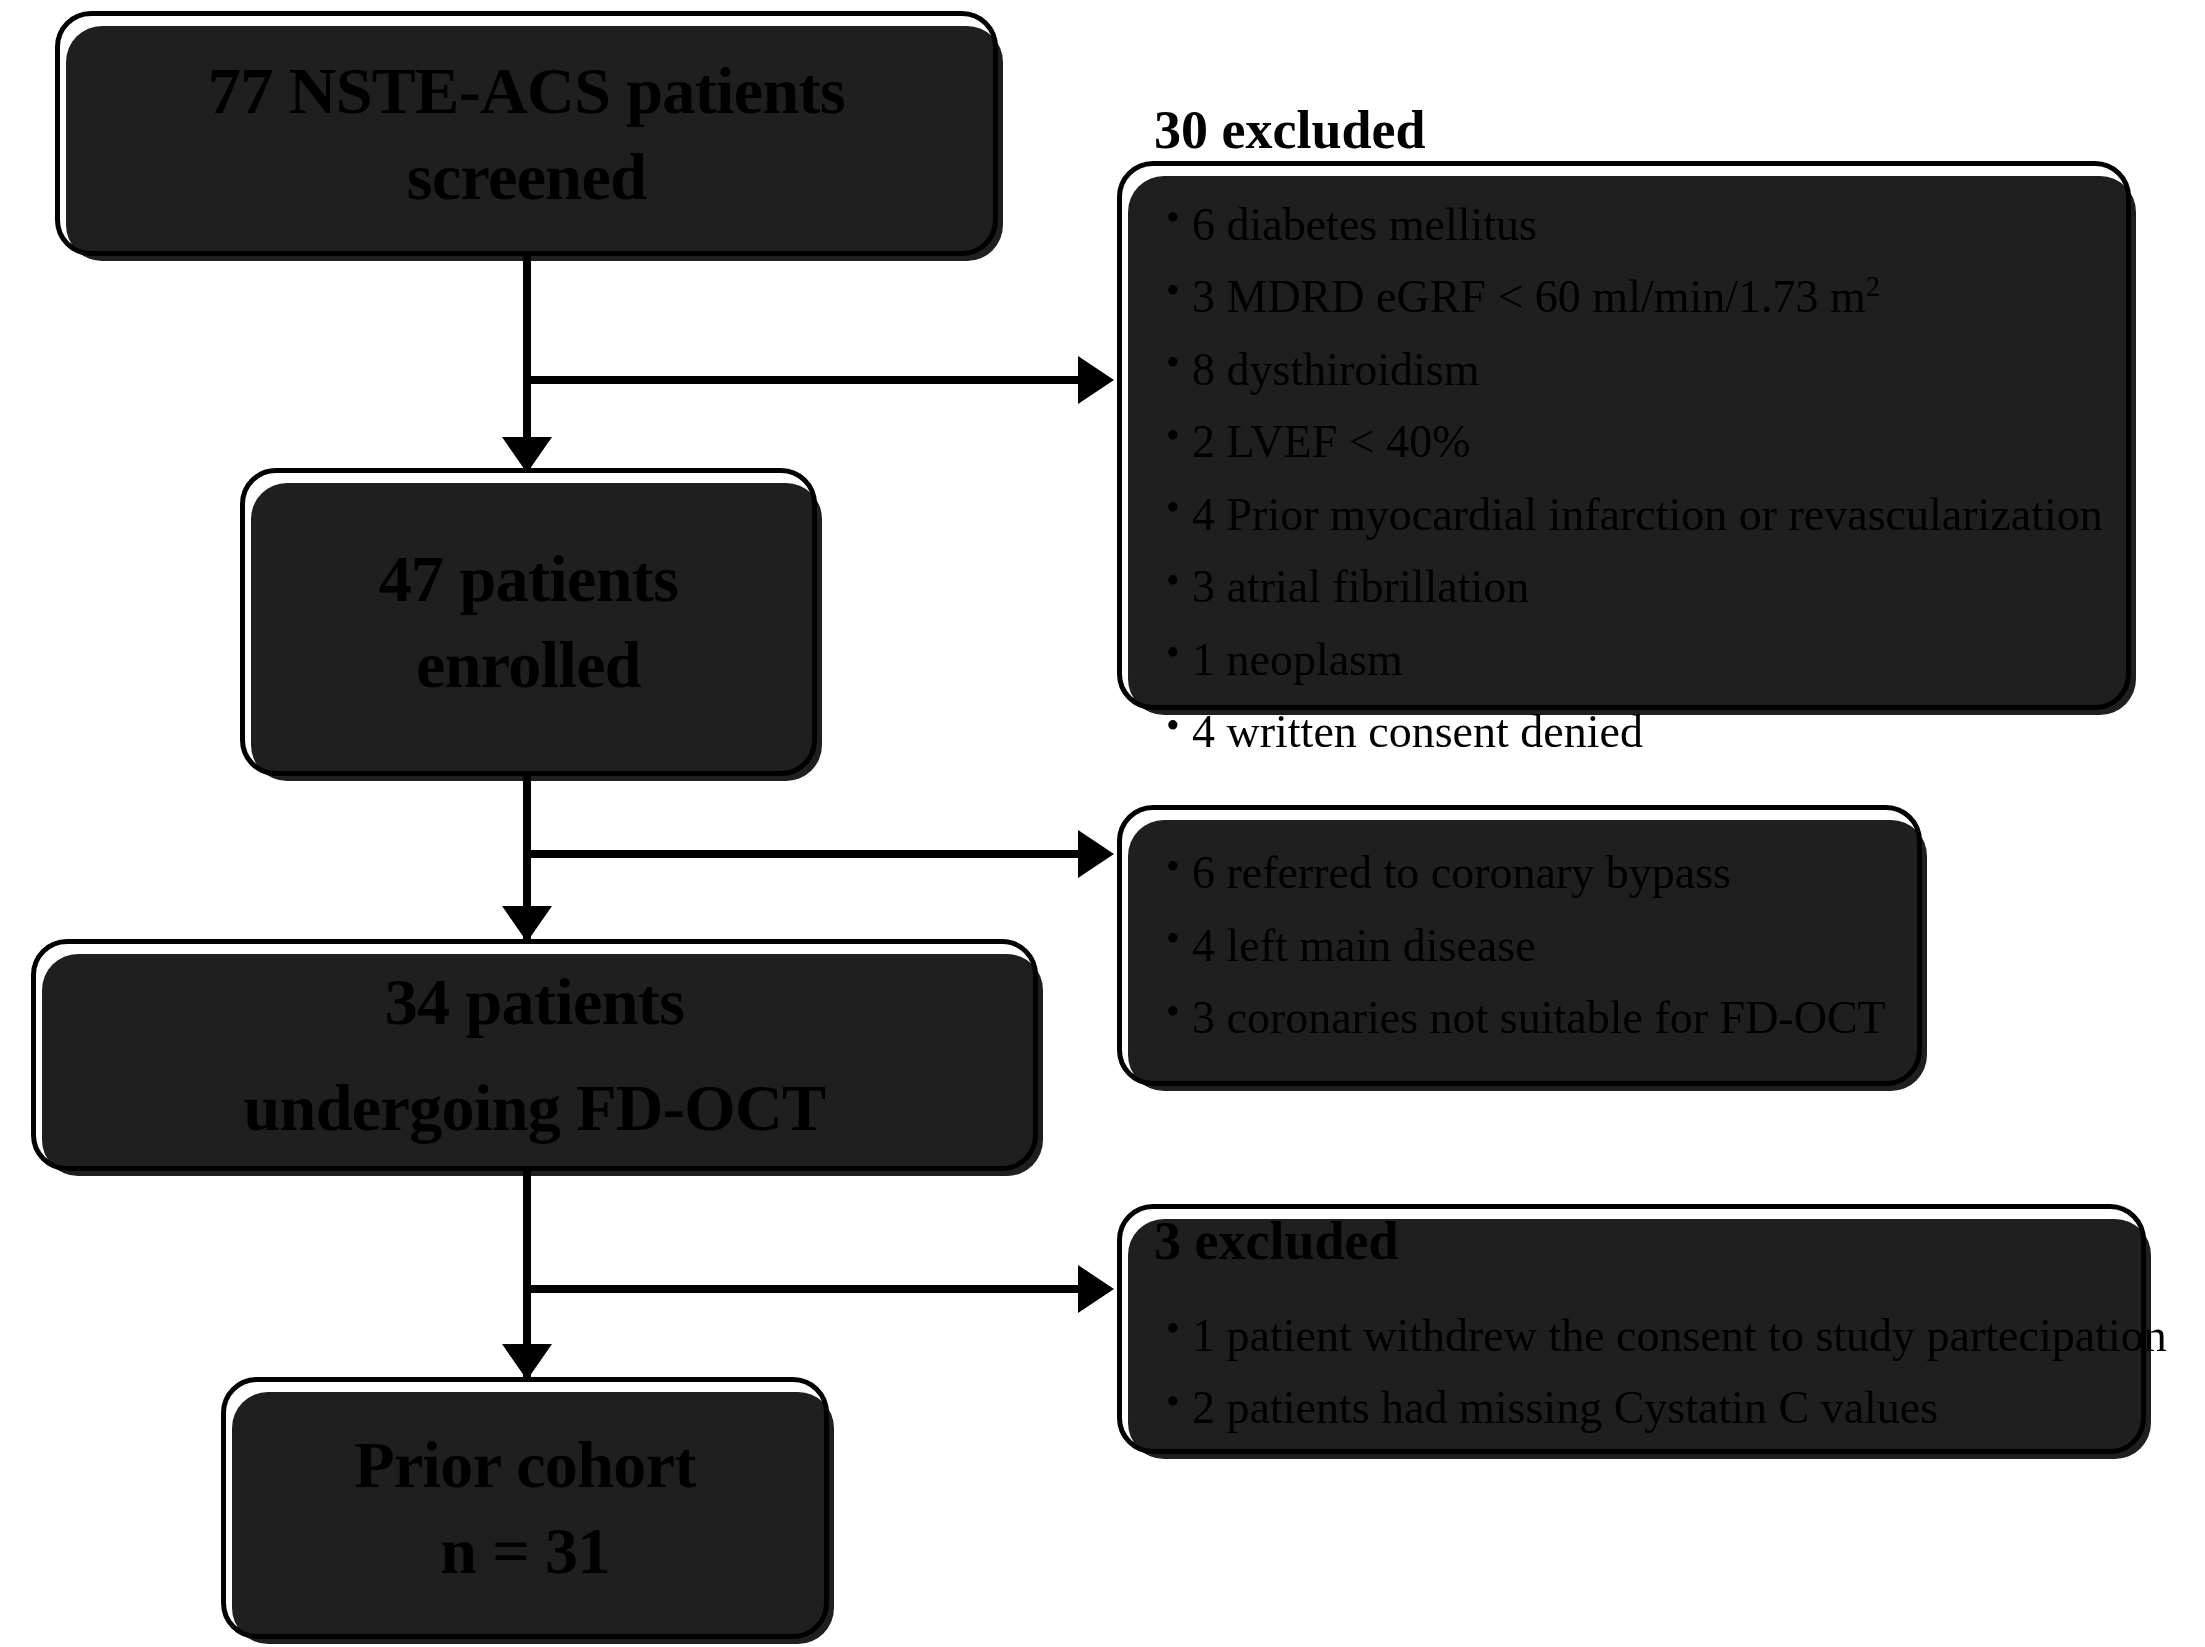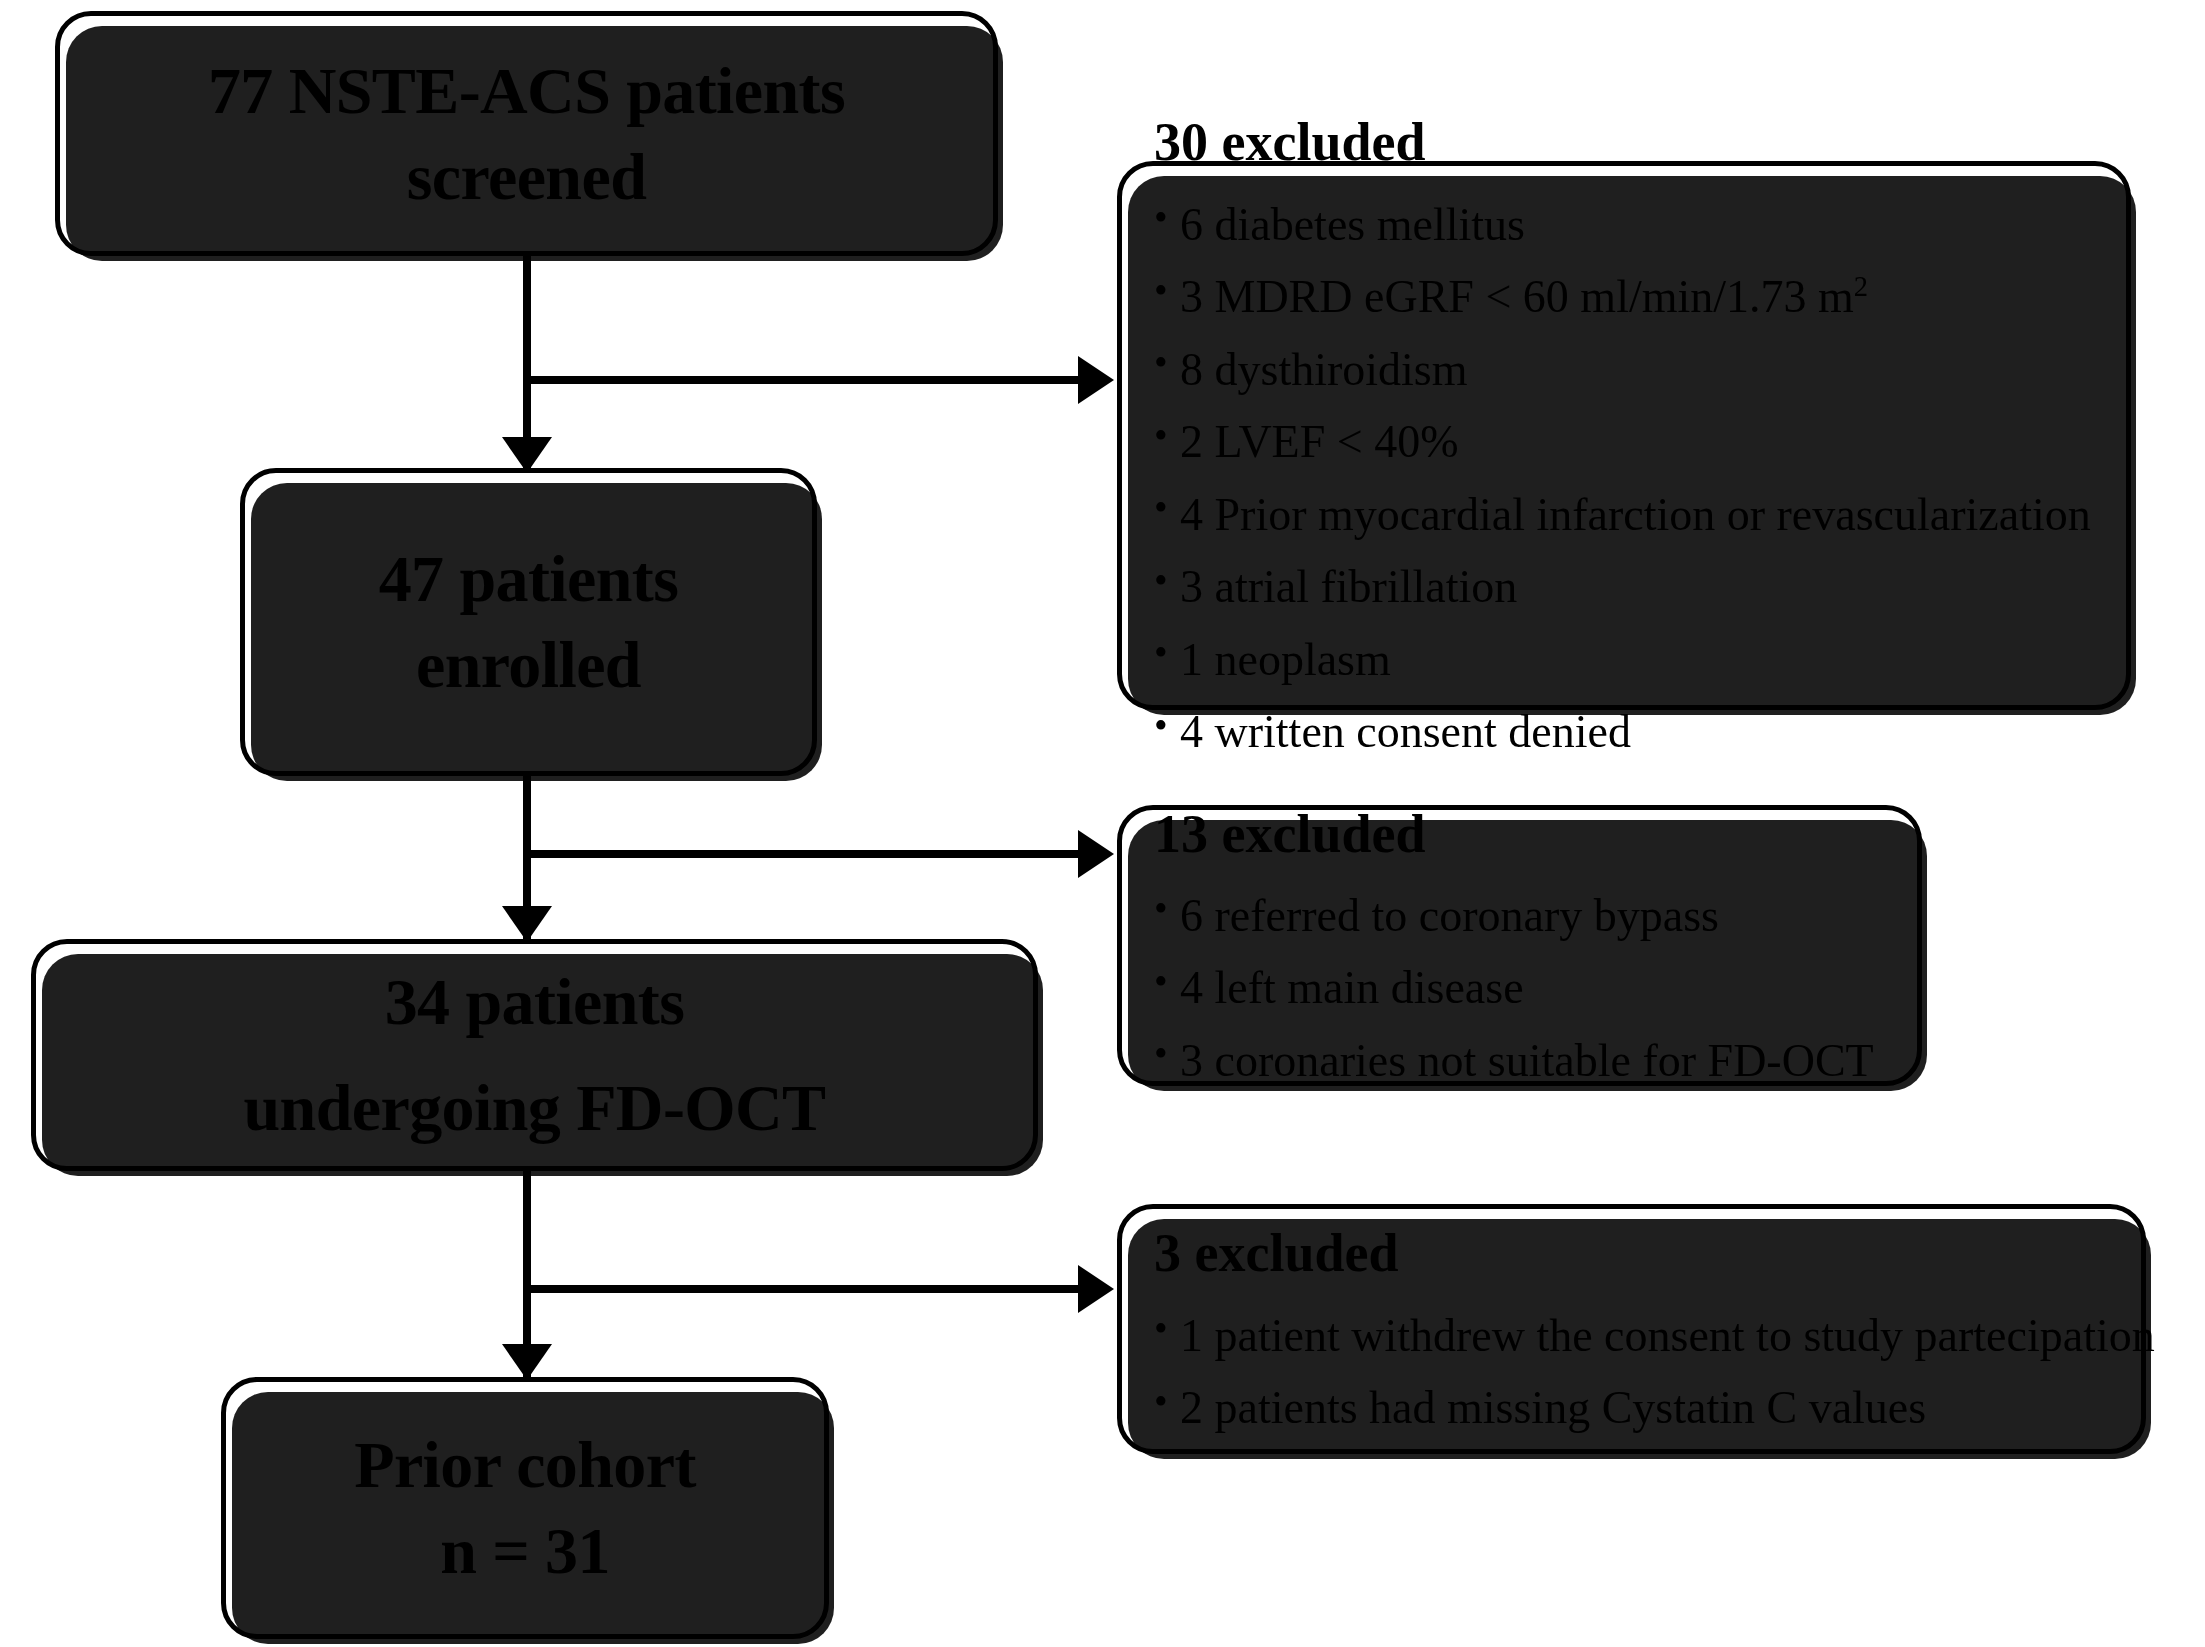--- a/index.html
+++ b/index.html
@@ -46,21 +46,21 @@
 
   .side .sidetitle{
     font-weight:bold;
     font-size:54px;
     line-height:1.1;
     margin:0 0 26px 32px;
     white-space:nowrap;
   }
   .side ul{
     list-style:none;
-    margin:0;
+    margin:12px;
     padding:0 0 0 32px;
   }
   .side li{
     font-size:46px;
     line-height:1.12;
     margin:0 0 21px 0;
     white-space:nowrap;
     position:relative;
     padding-left:26px;
   }
@@ -140,21 +140,20 @@
       <li><span>8 dysthiroidism</span></li>
       <li><span>2 LVEF &lt; 40%</span></li>
       <li><span>4 Prior myocardial infarction or revascularization</span></li>
       <li><span>3 atrial fibrillation</span></li>
       <li><span>1 neoplasm</span></li>
       <li><span>4 written consent denied</span></li>
     </ul>
   </div>
 
   <div class="fbox side" style="left:1117px;top:805px;width:805px;height:281px;">
-    <div class="sidetitle">13 excluded</div>
     <ul>
       <li><span>6 referred to coronary bypass</span></li>
       <li><span>4 left main disease</span></li>
       <li><span>3 coronaries not suitable for FD-OCT</span></li>
     </ul>
   </div>
 
   <div class="fbox side" style="left:1117px;top:1204px;width:1029px;height:250px;">
     <div class="sidetitle">3 excluded</div>
     <ul>

